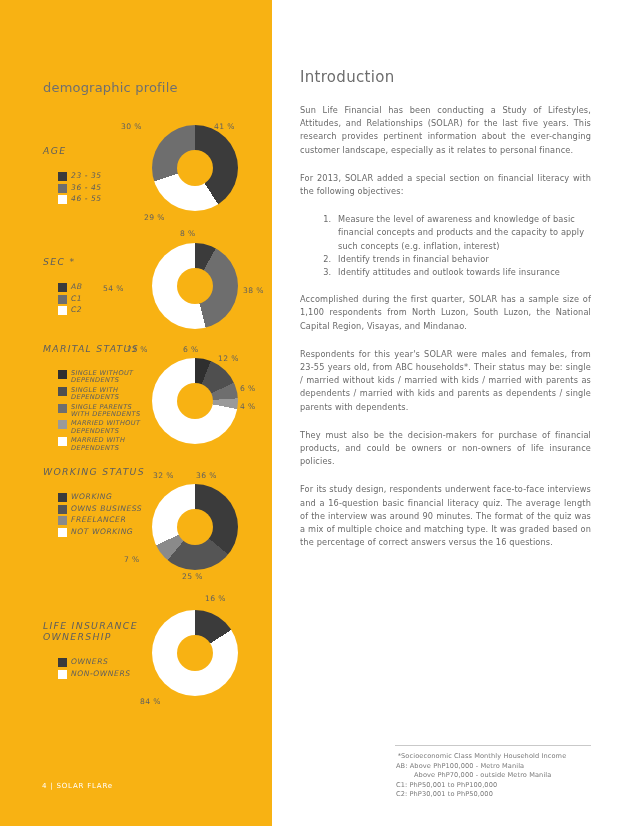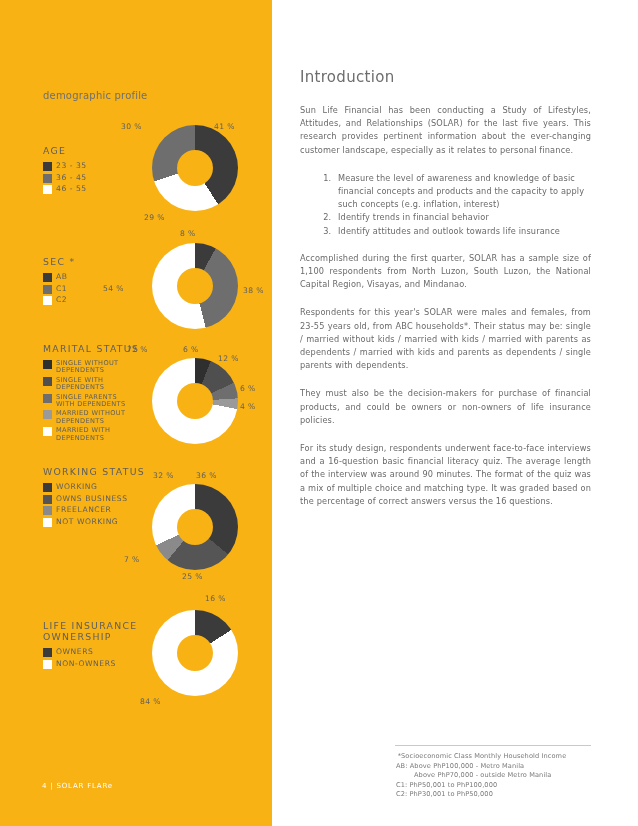--- a/index.html
+++ b/index.html
@@ -16,31 +16,31 @@
   .left-panel{
     position:absolute;left:0;top:0;width:272px;height:826px;
     background:#f8b213;
   }
   .panel-title{
     position:absolute;left:43px;top:66px;
     font-size:16.5px;color:#6b6b6b;letter-spacing:.4px;
     font-family:"DejaVu Sans", sans-serif;font-weight:400;
   }
   .panel-sub{
-    position:absolute;left:43px;top:90px;
-    font-size:10px;color:#6f6f6f;letter-spacing:.2px;
-  }
-
-  
-  .sect{position:absolute;left:43px;}
+    position:absolute;left:43px;top:80px;
+    font-size:13px;color:#6f6f6f;letter-spacing:.2px;
+  }
+
+  
+  .sect{position:absolute;left:43px;font-style:italic;}
   .sect-title{
     font-size:9.3px;color:#5e5e5e;letter-spacing:1.3px;
     margin:0 0 5px 0;line-height:11px;white-space:pre-line;
   }
-  .legend{margin:0;padding:0;list-style:none;}
+  .legend{margin:15px;padding:0;list-style:none;}
   .legend li{
     display:flex;align-items:flex-start;margin-bottom:1px;
   }
   .swatch{
     width:9px;height:9px;flex:0 0 9px;margin-right:4px;margin-top:1px;
     display:inline-block;
   }
   .lg-label{
     font-size:6.6px;color:#5e5e5e;letter-spacing:.35px;line-height:7.4px;
     white-space:pre-line;padding-top:1px;
@@ -265,20 +265,21 @@
     </div>
 
     <div class="footer-page">4  |  SOLAR FLARe</div>
   </div>
 
   <div class="right">
     <div class="intro-title">Introduction</div>
 
     <div class="body-col">
       <p>Sun Life Financial has been conducting a Study of Lifestyles, Attitudes, and Relationships (SOLAR) for the last five years. This research provides pertinent information about the ever-changing customer landscape, especially as it relates to personal finance.</p>
+      <p>For 2013, SOLAR added a special section on financial literacy with the following objectives:</p>
 
       <ol class="obj-list">
         <li>Measure the level of awareness and knowledge of basic financial concepts and products and the capacity to apply such concepts (e.g. inflation, interest)</li>
         <li>Identify trends in financial behavior</li>
         <li>Identify attitudes and outlook towards life insurance</li>
       </ol>
 
       <p>Accomplished during the first quarter, SOLAR has a sample size of 1,100 respondents from North Luzon, South Luzon, the National Capital Region, Visayas, and Mindanao.</p>
       <p>Respondents for this year's SOLAR were males and females, from 23-55 years old, from ABC households*. Their status may be: single /  married without kids /  married with kids /  married with parents as dependents /  married with kids and parents as dependents /  single parents with dependents.</p>
       <p>They must also be the decision-makers for purchase of financial products, and could be owners or non-owners of life insurance policies.</p>

